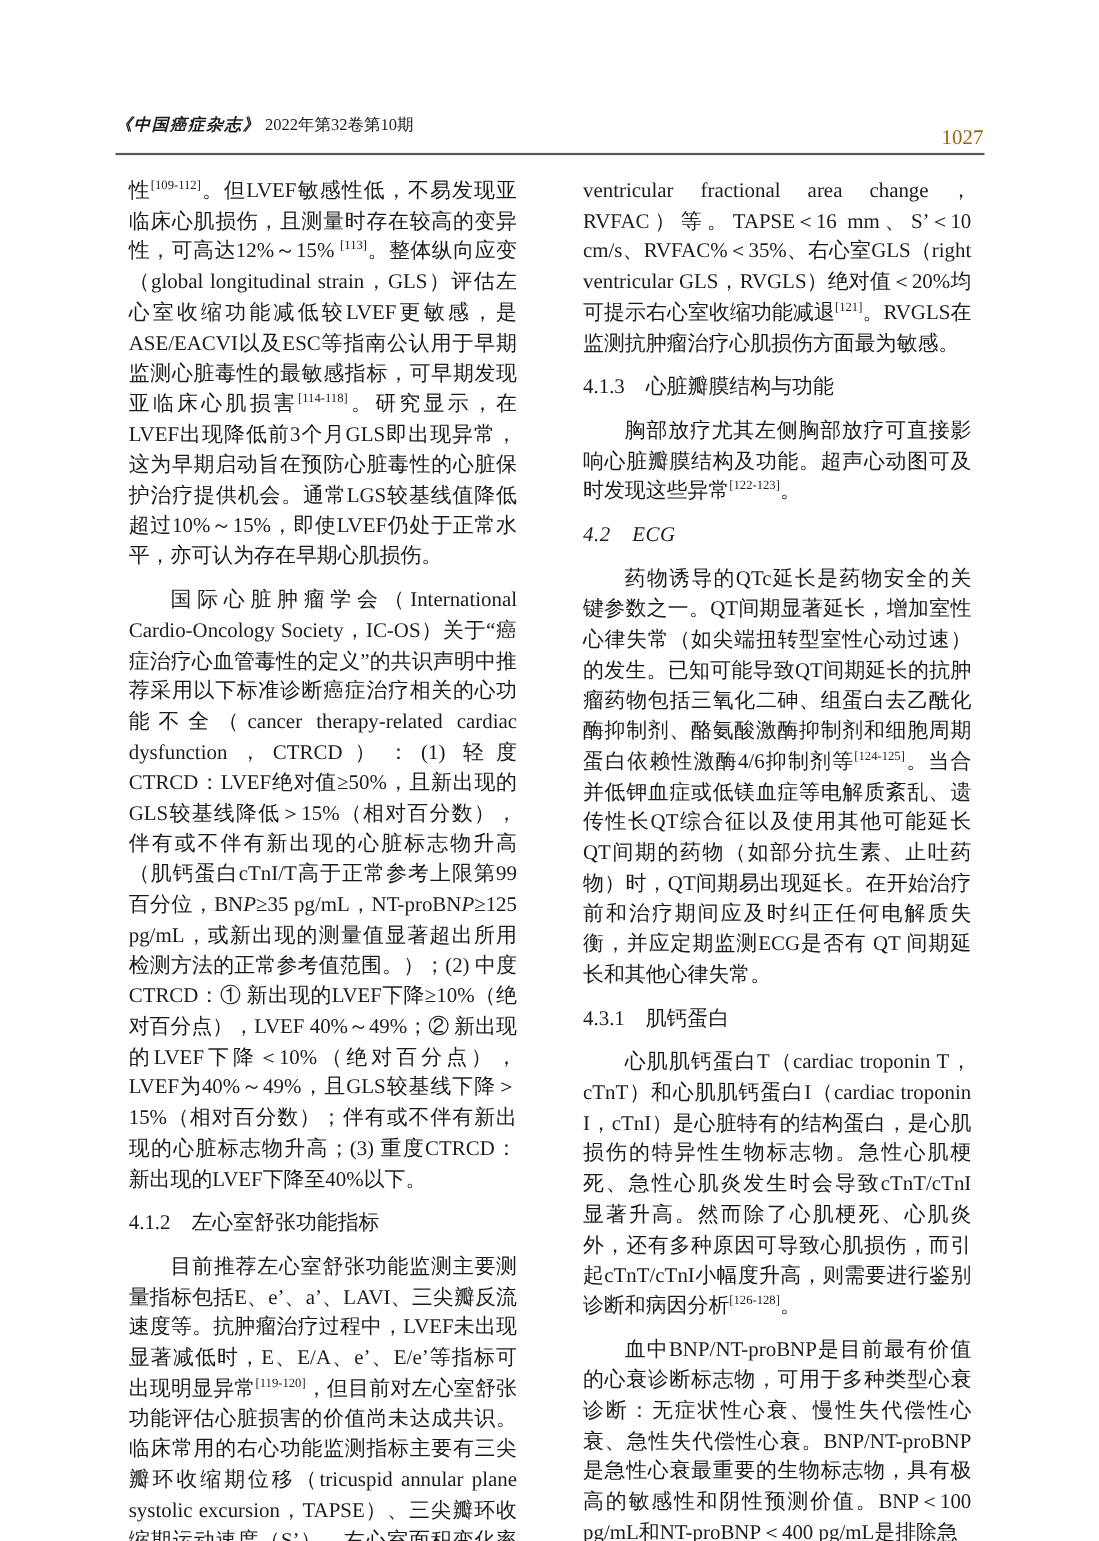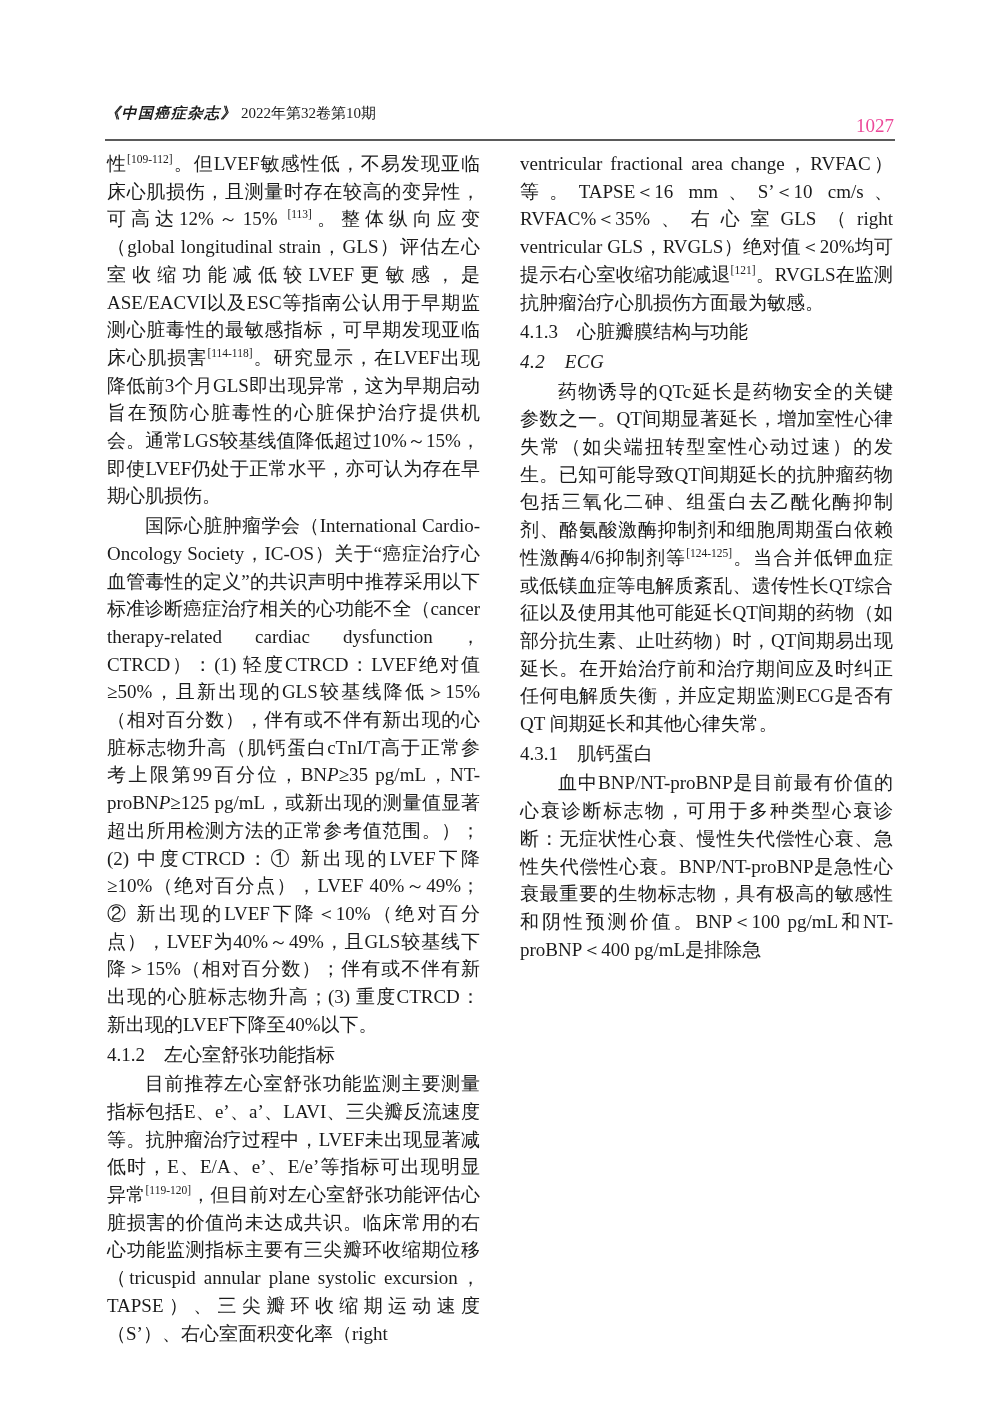--- a/index.html
+++ b/index.html
@@ -13,32 +13,32 @@
   }
   .page { position:absolute; inset:0; overflow:hidden; }
 
   .header { position:absolute; left:105px; right:105px; top:104px; height:36px; }
   .journal-title {
     font-weight:bold; font-style:italic;
     font-size:15px; letter-spacing:1.5px;
     vertical-align:bottom;
   }
   .issue-info { font-size:15px; margin-left:4px; vertical-align:bottom; }
-  .page-number { position:absolute; right:0; bottom:3px; font-size:19px; color:#ec4899; }
+  .page-number { position:absolute; right:0; bottom:3px; font-size:19px; color:#a16207; }
 
   .rule { position:absolute; left:105px; width:790px; top:139px; height:2px; background:#5a5a5a; }
 
   .columns {
     position:absolute; left:105px; top:148px; width:790px;
     display:flex; gap:36px;
   }
   .column { width:377px; }
 
   .para, .h2, .h3 {
-    margin:2px; padding:0;
+    margin:12px; padding:0;
     font-size:19px;
     line-height:27.7px;
     text-align:justify;
     font-weight:normal;
   }
   .para.indent { text-indent:2em; }
   .h2 { font-style:italic; letter-spacing:0.5px; }  
   .h3 { font-style:normal; }
 
   sup {
@@ -65,20 +65,22 @@
     <div class="column">
       <p class="para"><span>性</span><sup>[109-112]</sup><span>。但LVEF敏感性低，不易发现亚临床心肌损伤，且测量时存在较高的变异性，可高达12%～15% </span><sup>[113]</sup><span>。整体纵向应变（global longitudinal strain，GLS）评估左心室收缩功能减低较LVEF更敏感，是ASE/EACVI以及ESC等指南公认用于早期监测心脏毒性的最敏感指标，可早期发现亚临床心肌损害</span><sup>[114-118]</sup><span>。研究显示，在LVEF出现降低前3个月GLS即出现异常，这为早期启动旨在预防心脏毒性的心脏保护治疗提供机会。通常LGS较基线值降低超过10%～15%，即使LVEF仍处于正常水平，亦可认为存在早期心肌损伤。</span></p>
       <p class="para indent"><span>国际心脏肿瘤学会（International Cardio-Oncology Society，IC-OS）关于“癌症治疗心血管毒性的定义”的共识声明中推荐采用以下标准诊断癌症治疗相关的心功能不全（cancer therapy-related cardiac dysfunction，CTRCD）：(1) 轻度CTRCD：LVEF绝对值≥50%，且新出现的GLS较基线降低＞15%（相对百分数），伴有或不伴有新出现的心脏标志物升高（肌钙蛋白cTnI/T高于正常参考上限第99百分位，BN</span><span style="font-style: italic;">P</span><span>≥35 pg/mL，NT-proBN</span><span style="font-style: italic;">P</span><span>≥125 pg/mL，或新出现的测量值显著超出所用检测方法的正常参考值范围。）；(2) 中度CTRCD：① 新出现的LVEF下降≥10%（绝对百分点），LVEF 40%～49%；② 新出现的LVEF下降＜10%（绝对百分点），LVEF为40%～49%，且GLS较基线下降＞15%（相对百分数）；伴有或不伴有新出现的心脏标志物升高；(3) 重度CTRCD：新出现的LVEF下降至40%以下。</span></p>
       <h3 class="h3">4.1.2　左心室舒张功能指标</h3>
       <p class="para indent"><span>目前推荐左心室舒张功能监测主要测量指标包括E、e’、a’、LAVI、三尖瓣反流速度等。抗肿瘤治疗过程中，LVEF未出现显著减低时，E、E/A、e’、E/e’等指标可出现明显异常</span><sup>[119-120]</sup><span>，但目前对左心室舒张功能评估心脏损害的价值尚未达成共识。临床常用的右心功能监测指标主要有三尖瓣环收缩期位移（tricuspid annular plane systolic excursion，TAPSE）、三尖瓣环收缩期运动速度（S’）、右心室面积变化率（right</span></p>
     </div>
 
     <div class="column">
       <p class="para"><span>ventricular fractional area change，RVFAC）等。TAPSE＜16 mm、S’＜10 cm/s、RVFAC%＜35%、右心室GLS（right ventricular GLS，RVGLS）绝对值＜20%均可提示右心室收缩功能减退</span><sup>[121]</sup><span>。RVGLS在监测抗肿瘤治疗心肌损伤方面最为敏感。</span></p>
       <h3 class="h3">4.1.3　心脏瓣膜结构与功能</h3>
+      <p class="para indent"><span>胸部放疗尤其左侧胸部放疗可直接影响心脏瓣膜结构及功能。超声心动图可及时发现这些异常</span><sup>[122-123]</sup><span>。</span></p>
       <h3 class="h2">4.2　ECG</h3>
       <p class="para indent"><span>药物诱导的QTc延长是药物安全的关键参数之一。QT间期显著延长，增加室性心律失常（如尖端扭转型室性心动过速）的发生。已知可能导致QT间期延长的抗肿瘤药物包括三氧化二砷、组蛋白去乙酰化酶抑制剂、酪氨酸激酶抑制剂和细胞周期蛋白依赖性激酶4/6抑制剂等</span><sup>[124-125]</sup><span>。当合并低钾血症或低镁血症等电解质紊乱、遗传性长QT综合征以及使用其他可能延长QT间期的药物（如部分抗生素、止吐药物）时，QT间期易出现延长。在开始治疗前和治疗期间应及时纠正任何电解质失衡，并应定期监测ECG是否有 QT 间期延长和其他心律失常。</span></p>
       <h3 class="h3">4.3.1　肌钙蛋白</h3>
+      <p class="para indent"><span>心肌肌钙蛋白T（cardiac troponin T，cTnT）和心肌肌钙蛋白I（cardiac troponin I，cTnI）是心脏特有的结构蛋白，是心肌损伤的特异性生物标志物。急性心肌梗死、急性心肌炎发生时会导致cTnT/cTnI 显著升高。然而除了心肌梗死、心肌炎外，还有多种原因可导致心肌损伤，而引起cTnT/cTnI小幅度升高，则需要进行鉴别诊断和病因分析</span><sup>[126-128]</sup><span>。</span></p>
       <p class="para indent"><span>血中BNP/NT-proBNP是目前最有价值的心衰诊断标志物，可用于多种类型心衰诊断：无症状性心衰、慢性失代偿性心衰、急性失代偿性心衰。BNP/NT-proBNP是急性心衰最重要的生物标志物，具有极高的敏感性和阴性预测价值。BNP＜100 pg/mL和NT-proBNP＜400 pg/mL是排除急</span></p>
     </div>
 
   </div>
 </div>
 
 </body></html>

